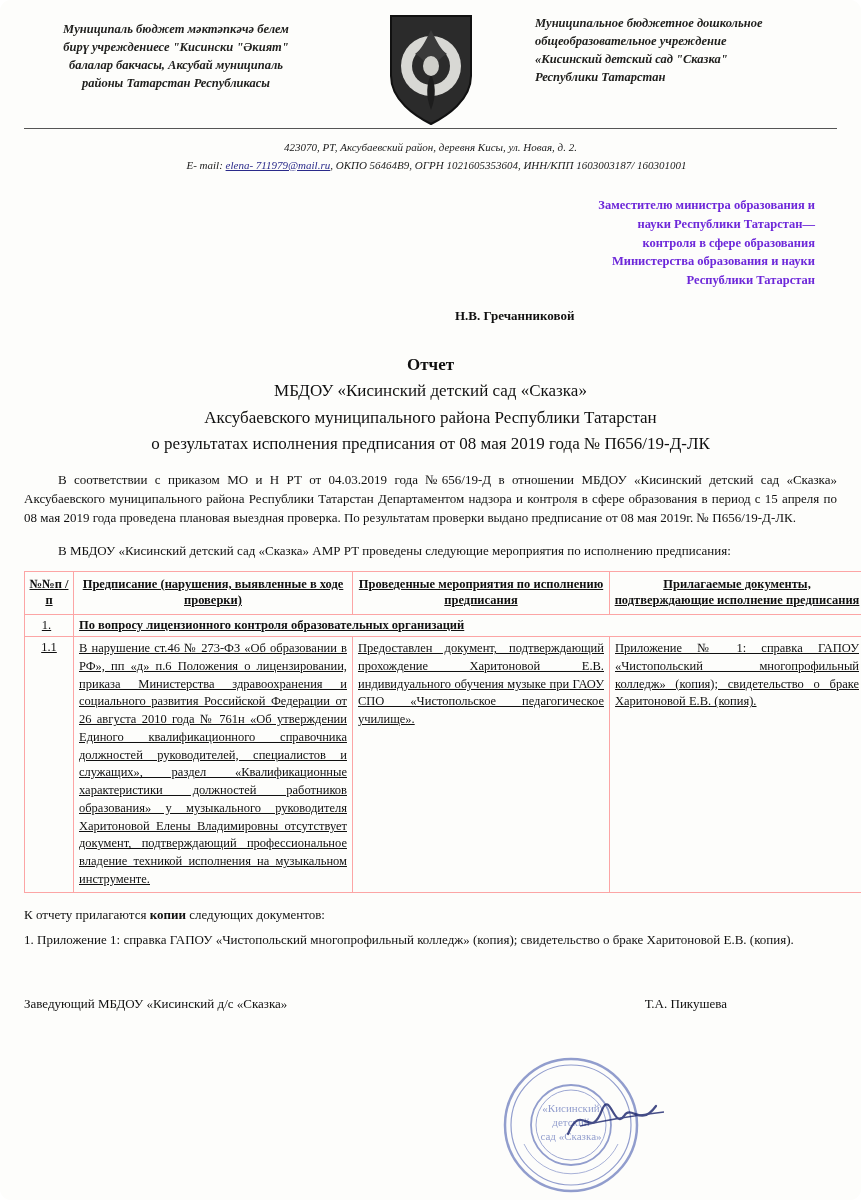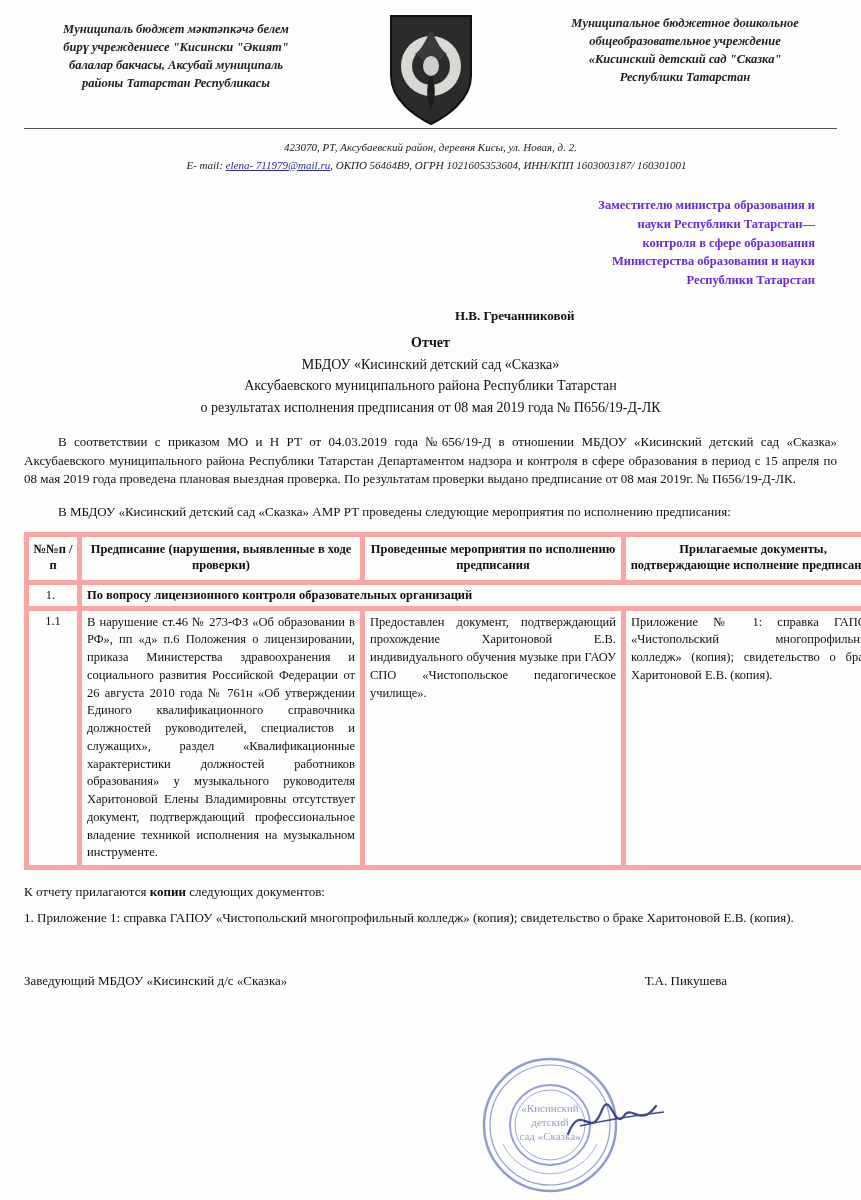--- a/index.html
+++ b/index.html
@@ -35,21 +35,21 @@
   }
   .lh-col {
     width: 300px;
     font-size: 12.5px;
     line-height: 1.45;
     font-style: italic;
     font-weight: bold;
     color: #20201e;
   }
   .lh-col.left { text-align: center; padding-top: 8px; }
-  .lh-col.right { text-align: center; padding-top: 2px; font-style: italic; }
+  .lh-col.right { padding-top: 2px; font-style: italic; }
   .lh-col .ln { display: block; }
 
   .crest {
     width: 92px;
     height: 110px;
     position: relative;
     flex: 0 0 92px;
     margin-top: 2px;
   }
   .crest svg { display: block; }
@@ -89,22 +89,22 @@
   .addressee-name {
     margin-top: 18px;
     padding-left: 455px;
     font-size: 13px;
     font-weight: bold;
   }
 
   
   .title-block {
     text-align: center;
-    margin-top: 8px;
-    font-size: 14px;
+    margin-top: 28px;
+    font-size: 17px;
     line-height: 1.55;
   }
   .title-block .otchet { font-weight: bold; }
   .title-block .ln { display: block; }
 
   
   .para {
     margin: 14px 24px 0 24px;
     font-size: 13px;
     line-height: 1.45;
@@ -114,23 +114,24 @@
 
   
   table.main {
     width: 814px;
     margin: 10px 24px 0 24px;
     border-collapse: collapse;
     font-size: 12.5px;
     table-layout: fixed;
   }
   table.main th, table.main td {
-    border: 5px solid #fca5a5;
+    border: 1px solid #fca5a5;
     vertical-align: top;
     padding: 3px 5px;
+    text-decoration: underline;
   }
   table.main th {
     text-align: center;
     font-weight: bold;
     line-height: 1.3;
     padding: 4px 3px 6px 3px;
   }
   .col-num { width: 42px; }
   .col-pred { width: 272px; }
   .col-mer { width: 250px; }
@@ -166,21 +167,21 @@
     font-size: 13px;
     display: flex;
     justify-content: space-between;
     font-weight: normal;
   }
   .sig-right { padding-right: 110px; }
 
   
   .stamp {
     position: absolute;
-    left: 481px;
+    left: 502px;
     top: 1056px;
     width: 138px;
     height: 138px;
     opacity: 0.55;
   }
   .stamp svg { display: block; }
   .sign-scribble {
     position: absolute;
     left: 560px;
     top: 1090px;

